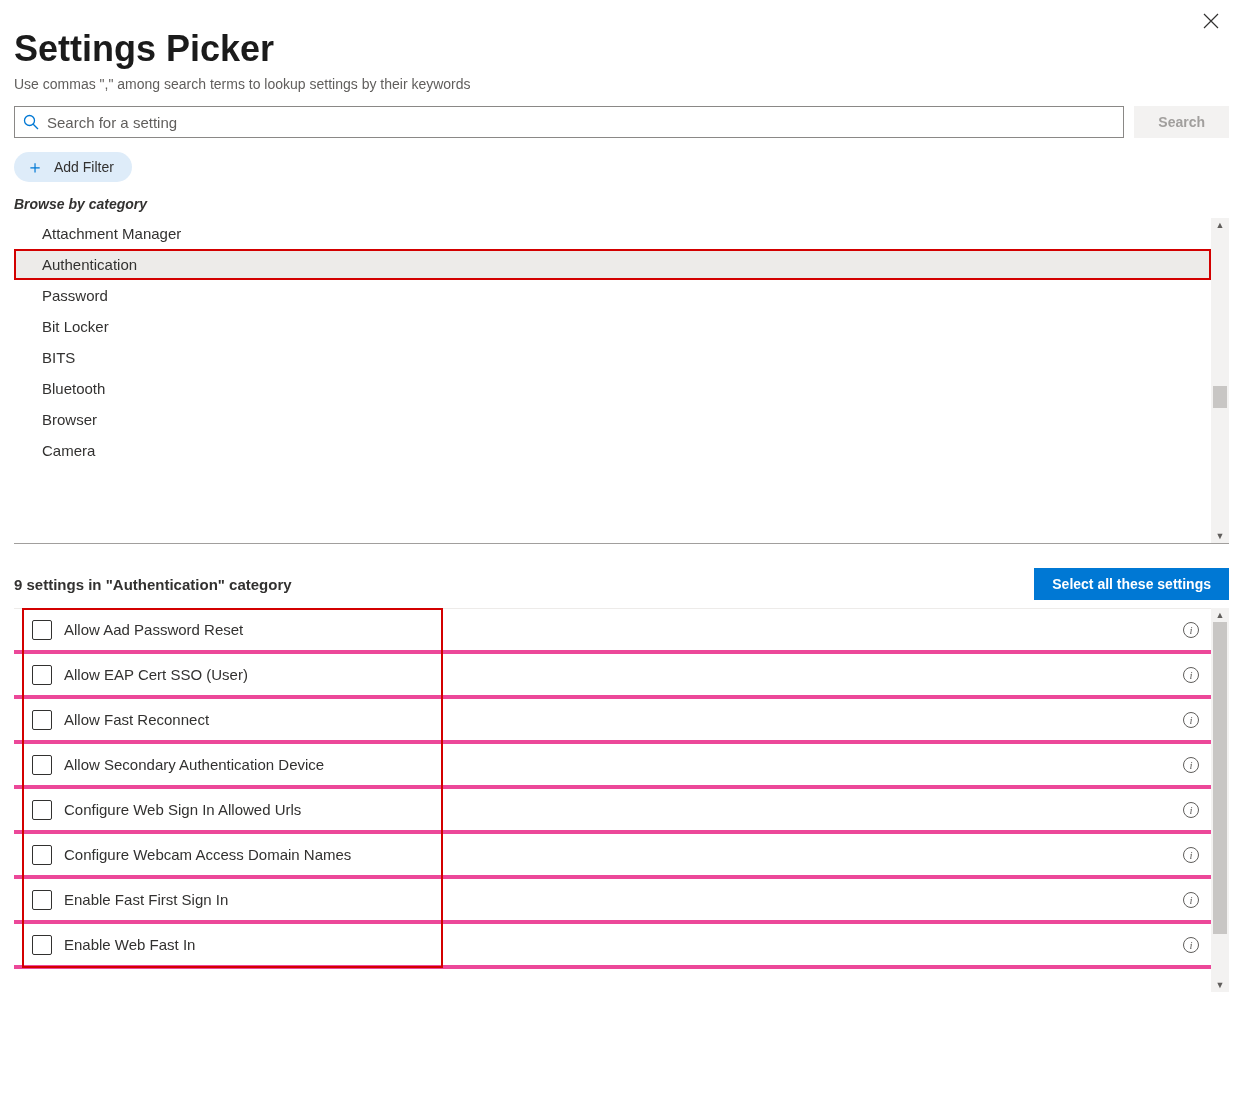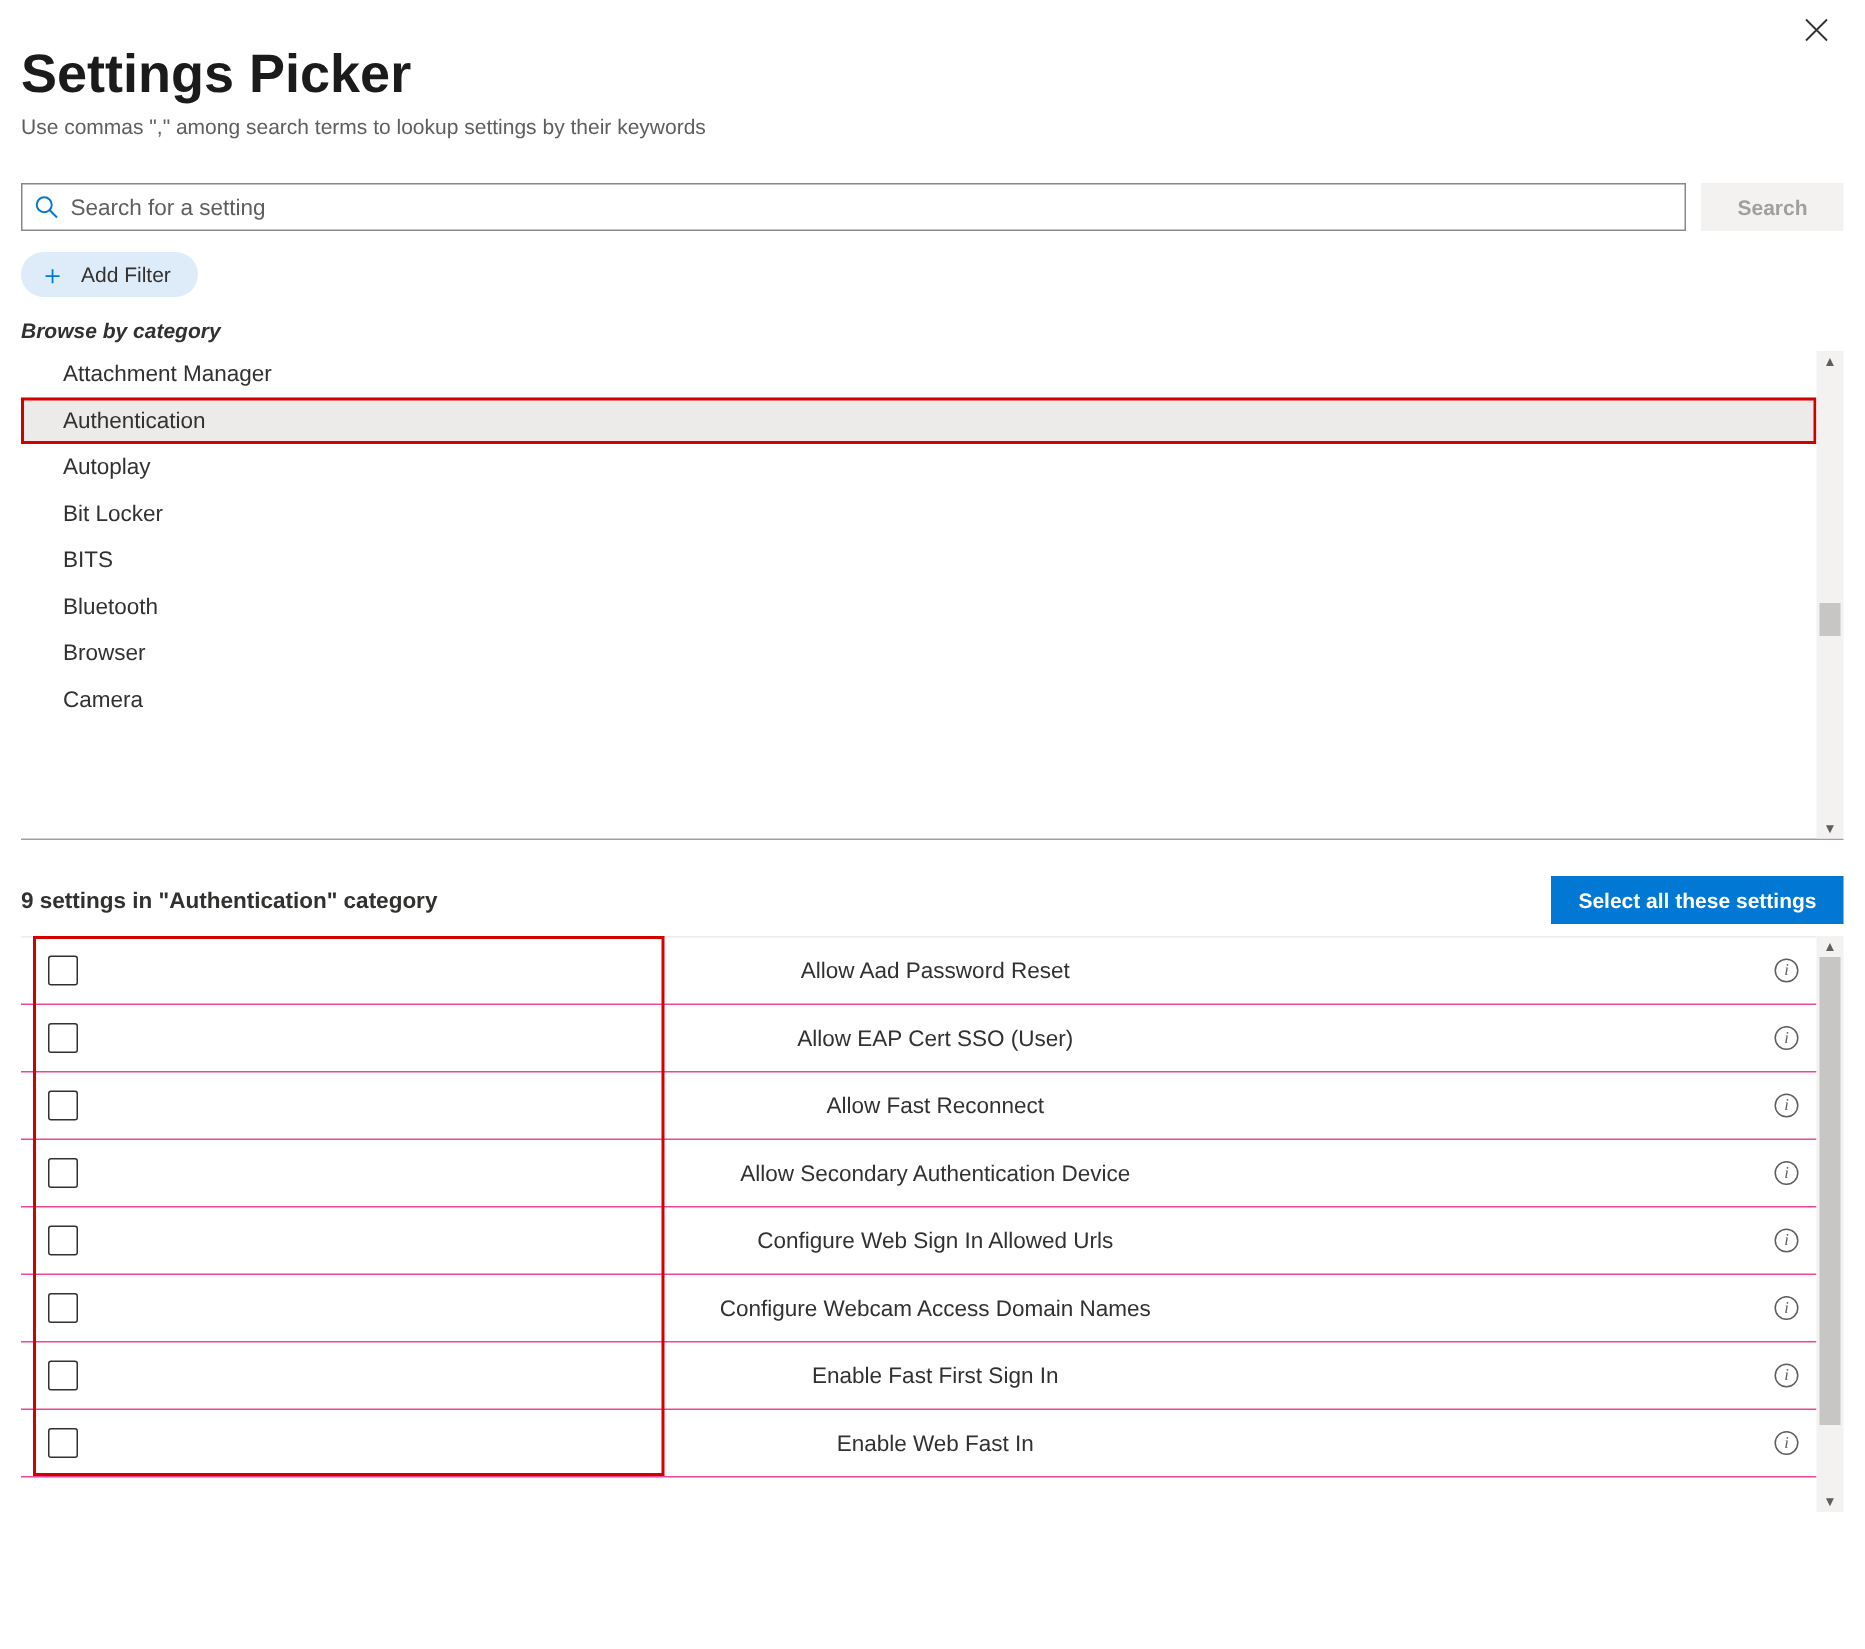--- a/index.html
+++ b/index.html
@@ -8,21 +8,21 @@
       font-size: 14px;
       color: #323130;
       background: #fff;
       width: 1243px;
     }
     .container { padding: 8px 14px 0 14px; position: relative; }
     .header { display: flex; justify-content: space-between; align-items: flex-start; }
     .title { font-size: 36px; font-weight: 600; color: #1b1b1b; margin-top: 20px; }
     .close-btn { font-size: 20px; color: #323130; cursor: pointer; padding: 4px 10px 0 0; line-height: 1; }
     .subtitle { font-size: 14px; color: #605e5c; margin-top: 6px; }
-    .search-row { display: flex; gap: 10px; margin-top: 30px; align-items: stretch; }
+    .search-row { display: flex; gap: 10px; margin-top: 14px; align-items: stretch; }
     .search-wrap { flex: 1; position: relative; border: 1px solid #8a8886; display: flex; align-items: center; height: 32px; }
     .search-wrap svg { margin: 0 8px; flex-shrink: 0; }
     .search-input { border: none; outline: none; flex: 1; font-size: 15px; height: 100%; background: transparent; color: #323130; }
     .search-input::placeholder { color: #605e5c; }
     .search-btn { background: #f3f2f1; border: none; color: #a19f9d; font-size: 14px; font-weight: 600; padding: 0 24px; cursor: not-allowed; height: 32px; }
     .filter-row { margin-top: 14px; }
     .filter-pill { display: inline-flex; align-items: center; background: #deecf9; border: none; border-radius: 18px; padding: 6px 18px 6px 12px; gap: 10px; cursor: pointer; font-size: 14px; color: #323130; }
     .filter-pill .plus { color: #0078d4; font-size: 18px; font-weight: 400; line-height: 1; }
     .browse-title { font-size: 14px; font-weight: 600; margin-top: 14px; font-style: italic; }
     .category-area { position: relative; margin-top: 6px; height: 326px; border-bottom: 1px solid #a19f9d; }
@@ -34,21 +34,21 @@
     .cat-scroll .up { top: 0; }
     .cat-scroll .down { bottom: 0; }
     .cat-scroll .thumb { position: absolute; left: 2px; right: 2px; top: 168px; height: 22px; background: #c8c6c4; }
     .results-hdr { display: flex; justify-content: space-between; align-items: center; margin-top: 24px; }
     .results-count { font-size: 15px; font-weight: 600; }
     .select-all-btn { background: #0078d4; color: #fff; border: none; font-size: 14px; font-weight: 600; padding: 8px 18px; cursor: pointer; }
     .col-hdr { font-size: 14px; font-weight: 600; margin-top: 14px; padding-left: 14px; }
     .settings-area { position: relative; margin-top: 8px; height: 384px; }
     .settings-box { position:absolute; top:0; left:8px; width: 421px; height: 360px; border: 2px solid #d30000; pointer-events:none; z-index:5; }
     .settings-list { position: absolute; inset: 0 18px 0 0; border-top: 1px solid #edebe9; }
-    .setting-row { display: flex; align-items: center; height: 45px; border-bottom: 1px solid #ec4899; padding: 0 8px 0 18px; text-align: center; }
+    .setting-row { display: flex; align-items: center; height: 45px; border-bottom: 4px solid #ec4899; padding: 0 8px 0 18px; }
     .setting-row .cb { width: 20px; height: 20px; border: 1px solid #323130; border-radius: 2px; flex-shrink: 0; margin-right: 12px; cursor: pointer; }
     .setting-row .label { flex: 1; font-size: 15px; }
     .setting-row .info { width: 16px; height: 16px; border: 1px solid #605e5c; border-radius: 50%; display: flex; align-items: center; justify-content: center; font-size: 11px; color: #605e5c; font-family: Georgia, serif; font-style: italic; cursor: pointer; margin-right: 4px; }
     .set-scroll { position: absolute; right: 0; top: 0; bottom: 0; width: 18px; background: #f3f2f1; }
     .set-scroll .up, .set-scroll .down { position: absolute; left: 0; right: 0; height: 14px; text-align: center; font-size: 9px; color: #605e5c; line-height: 14px; }
     .set-scroll .up { top: 0; }
     .set-scroll .down { bottom: 0; }
     .set-scroll .thumb { position: absolute; left: 2px; right: 2px; top: 14px; height: 312px; background: #c8c6c4; }
   </style>
 </head>
@@ -82,21 +82,21 @@
       <span>Add Filter</span>
     </button>
   </div>
 
   <div class="browse-title">Browse by category</div>
 
   <div class="category-area">
     <div class="category-list" id="cat-list">
         <div class="cat-item">Attachment Manager</div>
         <div class="cat-item selected">Authentication</div>
-        <div class="cat-item">Autoplay</div>
+        <div class="cat-item">Password</div>
         <div class="cat-item">Bit Locker</div>
         <div class="cat-item">BITS</div>
         <div class="cat-item">Bluetooth</div>
         <div class="cat-item">Browser</div>
         <div class="cat-item">Camera</div>
       </div>
     <div class="cat-scroll">
       <div class="up">▲</div>
       <div class="thumb"></div>
       <div class="down">▼</div>

